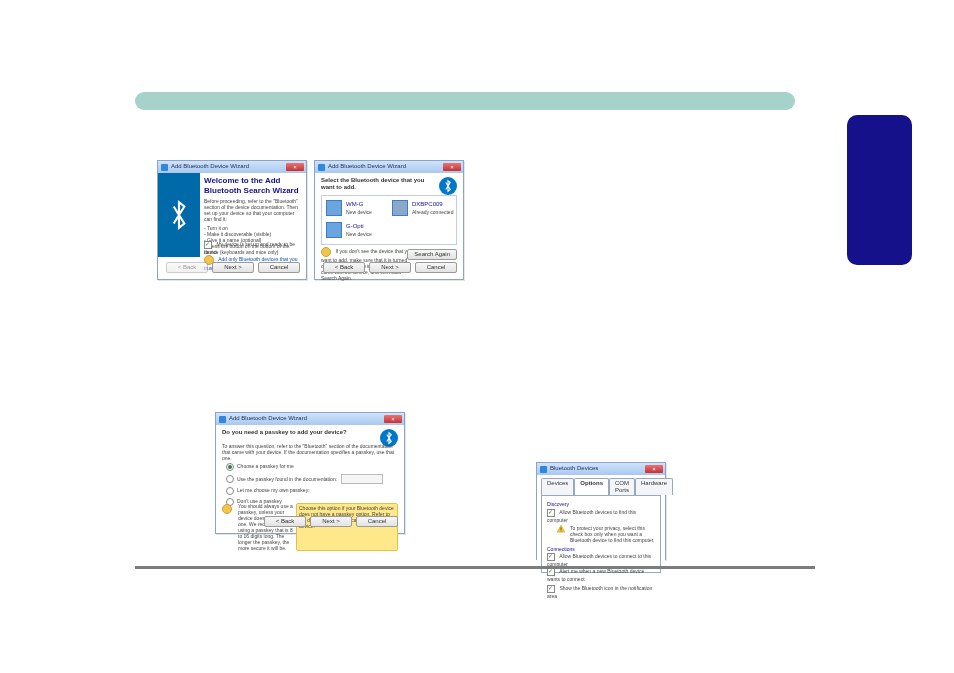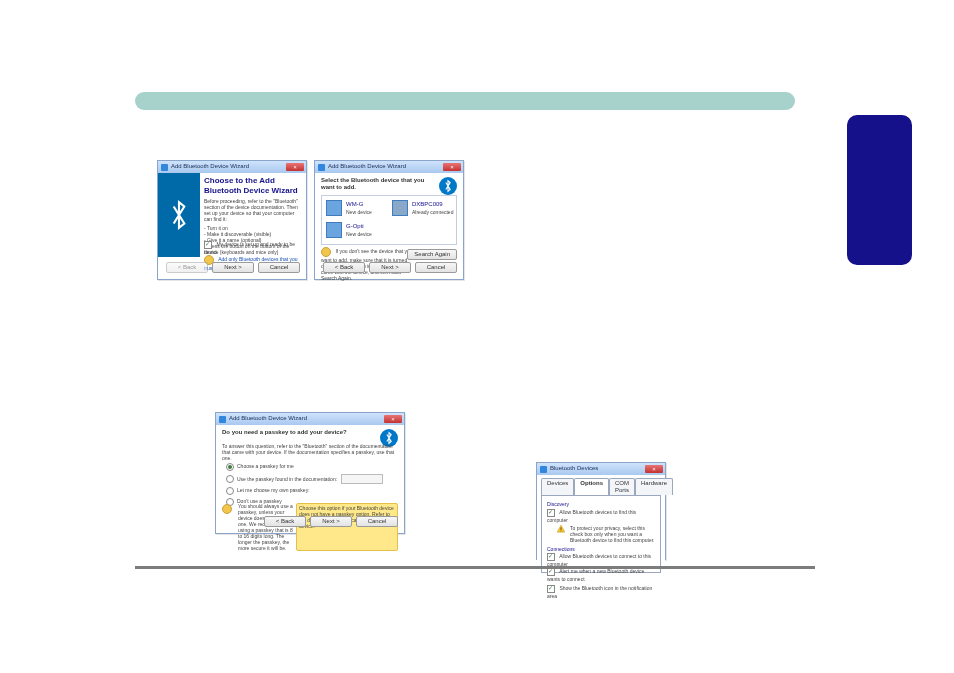--- a/index.html
+++ b/index.html
@@ -148,21 +148,21 @@
   </div>
   <div class="body-area" style="height:106px;">
     <div class="bt-logo" style="position:absolute;left:0;top:0;width:42px;height:84px;">
       <span class="bt-rune">
         <svg width="22" height="34" viewBox="0 0 20 32">
             <path d="M5 8 L15 24 L10 28 L10 4 L15 8 L5 24" stroke="#fff" stroke-width="2" fill="none"></path>
           </svg>
       </span>
     </div>
     <div style="position:absolute;left:46px;top:3px;right:4px;">
-      <div class="heading">Choose to the Add Bluetooth Device Wizard</div>
+      <div class="heading">Welcome to the Add Bluetooth Search Wizard</div>
       <div class="tiny" style="margin-top:3px;">Before proceeding, refer to the "Bluetooth" section of the device documentation. Then set up your device so that your computer can find it:</div>
       <div class="tiny" style="margin-top:3px;white-space:pre-line;">- Turn it on
 - Make it discoverable (visible)
 - Give it a name (optional)
 - Press the button on the bottom of the device (keyboards and mice only)</div>
     </div>
     <div style="position:absolute;left:46px;top:68px;right:4px;" class="tiny">
       <span class="chk sel"></span>
       <span>My device is set up and ready to be found.</span>
     </div>

